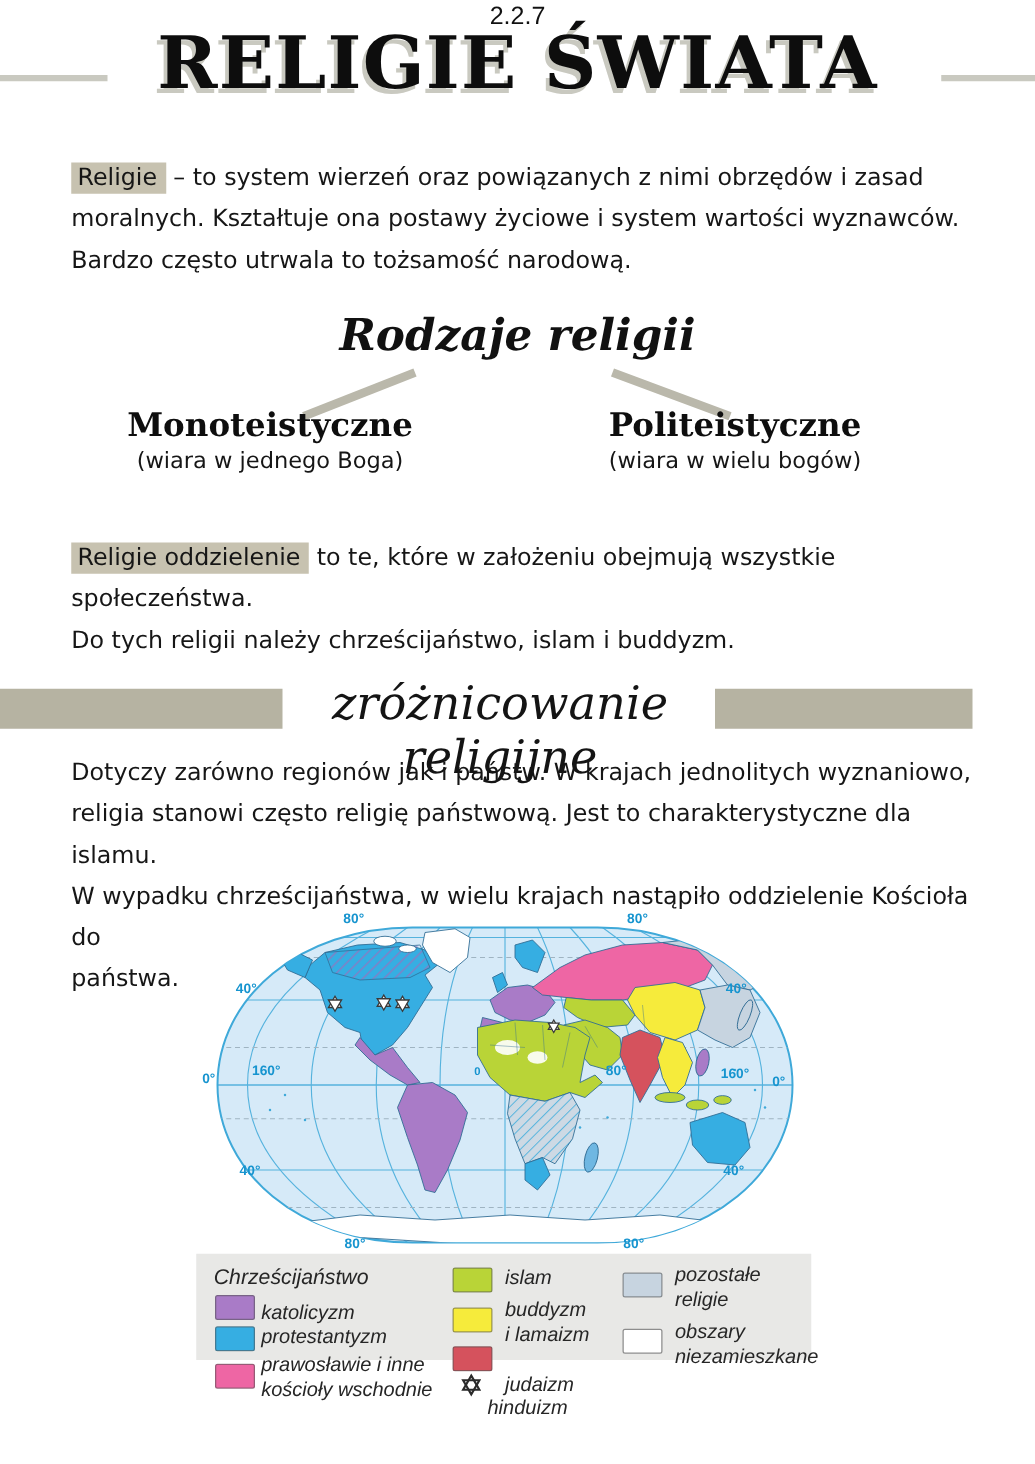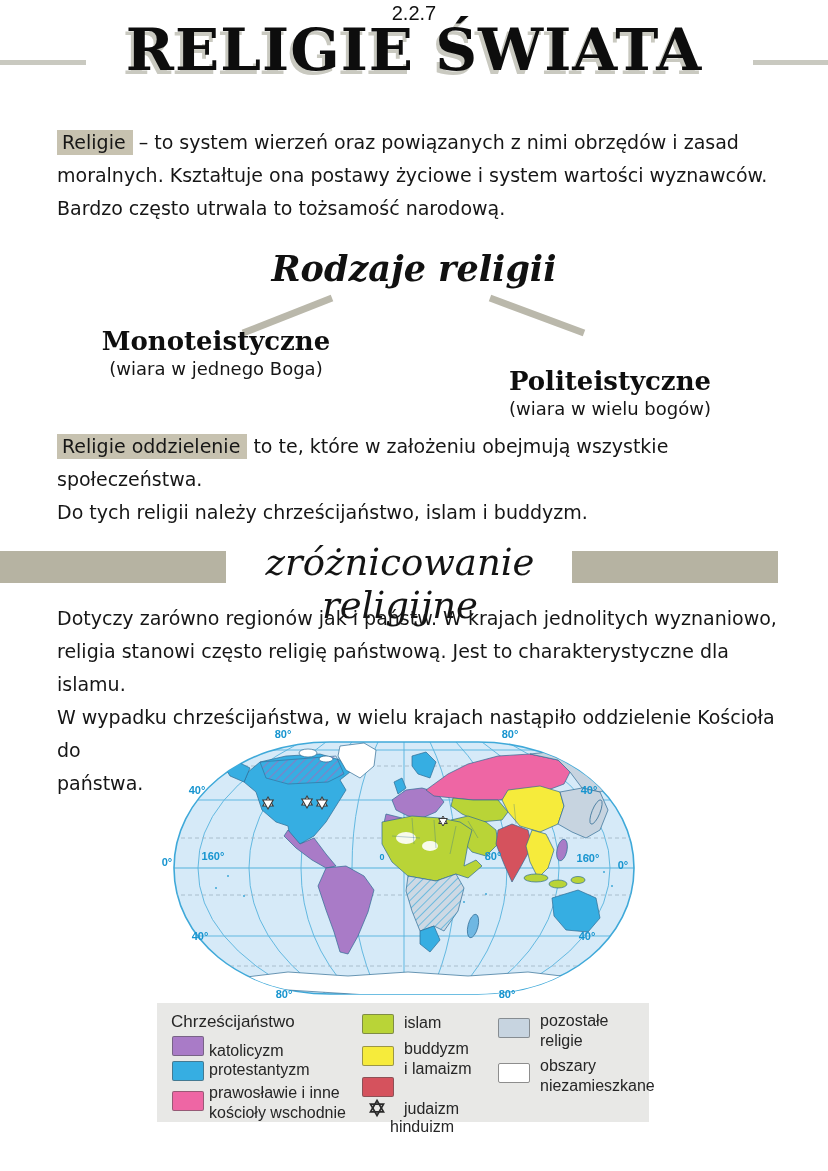--- a/index.html
+++ b/index.html
@@ -17,32 +17,32 @@
   .para .rest{white-space:pre-line;}
   mark{background:var(--highlight);color:inherit;padding:1px 7px 2px 5px;}
   .p1{left:57px;top:126px;width:740px;}
   .p2{left:57px;top:430px;width:746px;}
   .p3{left:57px;top:602px;width:740px;white-space:pre-line;}
   .types-title{position:absolute;top:248px;left:0;width:100%;text-align:center;
         font-family:"DejaVu Serif",serif;font-style:italic;font-weight:bold;font-size:35px;color:#111;}
   .connectors{position:absolute;left:0;top:292px;}
   .branch{position:absolute;width:312px;text-align:center;}
   .branch-left{left:60px;top:326px;}
-  .branch-right{left:454px;top:326px;margin-top:40px;}
+  .branch-right{left:432px;top:326px;}
   .branch-name{font-family:"DejaVu Serif",serif;font-weight:bold;font-size:26px;color:#0e0e0e;}
   .branch-desc{font-size:18px;margin-top:2px;color:#161616;}
   .bar{position:absolute;top:551px;height:32px;background:var(--bar);}
   .bar-left{left:0;width:226px;}
   .bar-right{left:572px;width:206px;}
   .section-script{position:absolute;left:220px;top:541px;width:360px;text-align:center;
         font-family:"DejaVu Serif",serif;font-style:italic;font-size:37px;color:#141414;}
   .map{position:absolute;left:160px;top:726px;width:480px;height:276px;}
   .map-label{font-family:"Liberation Sans",sans-serif;font-size:11px;font-weight:bold;fill:var(--maplabel);}
   .map-label.small{font-size:9px;}
-  .legend{position:absolute;left:157px;top:1003px;width:492px;height:119px;background:var(--legendbg);}
+  .legend{position:absolute;left:157px;top:1003px;width:492px;height:85px;background:var(--legendbg);font-style:italic;}
   .legend *{font-family:"Liberation Sans",sans-serif;color:var(--legendink);}
   .lg-header{position:absolute;font-size:17px;}
   .lg-label{position:absolute;font-size:16px;line-height:20px;white-space:pre-line;}
   .swatch{position:absolute;width:30px;height:18px;border-radius:2px;border:1px solid rgba(80,80,80,.55);}
   .lg-star{position:absolute;}
 </style>
 </head>
 <body>
 
 <div class="page">

